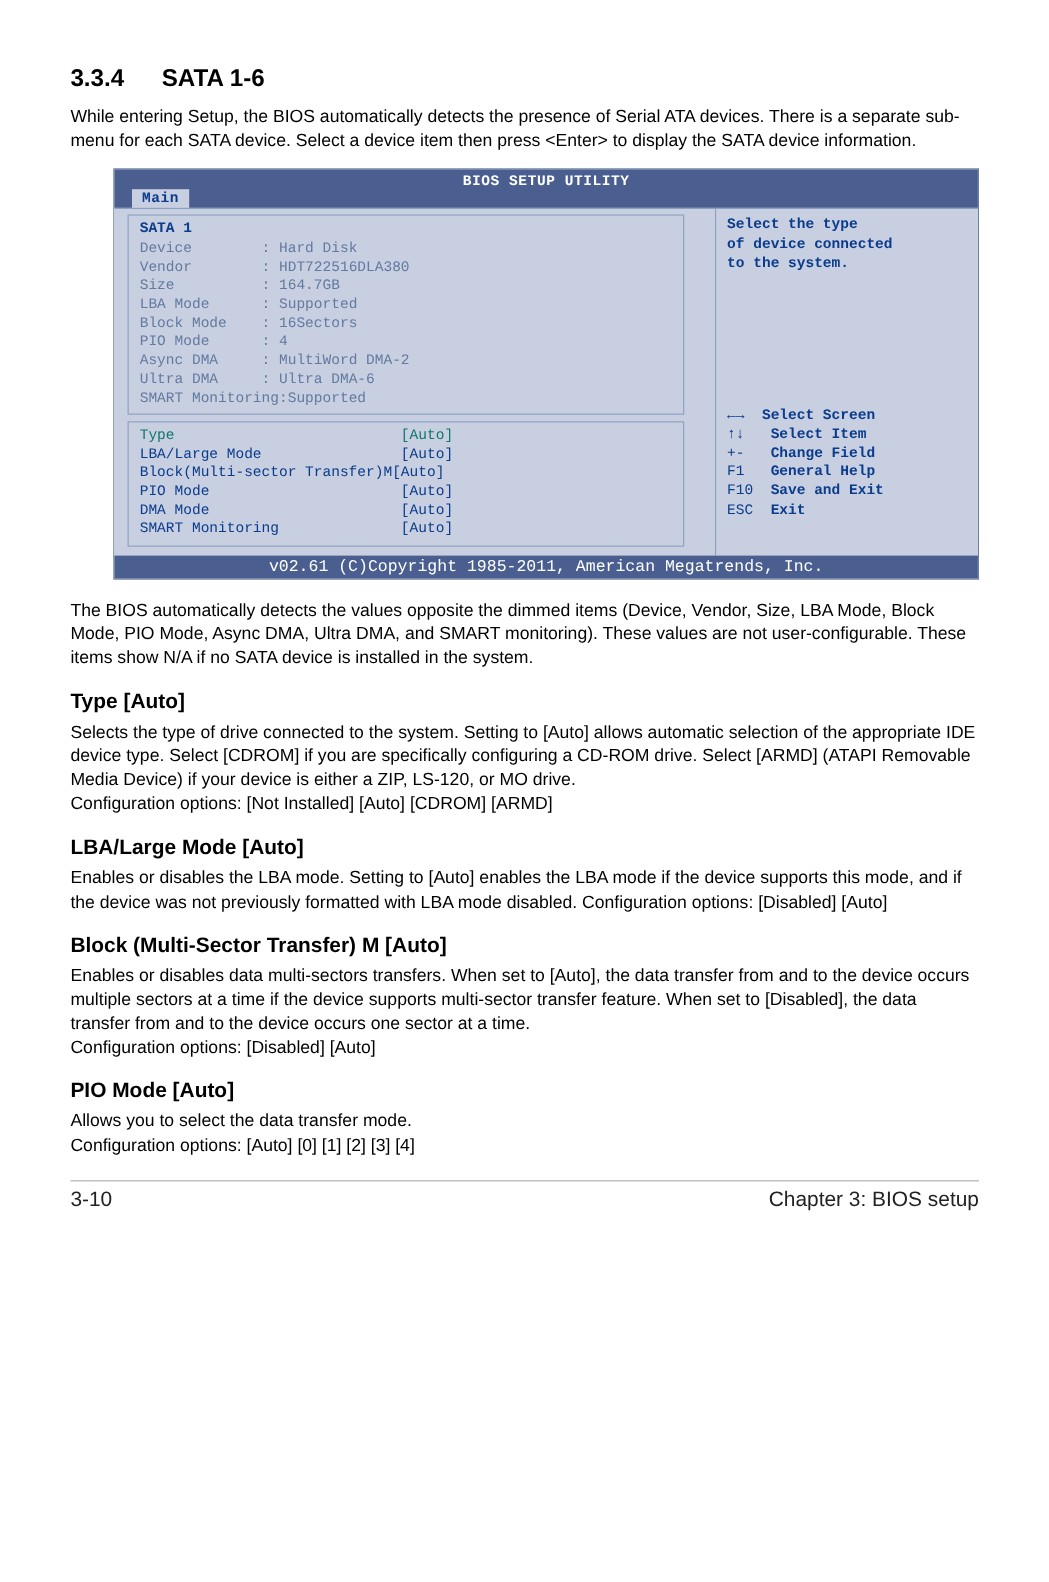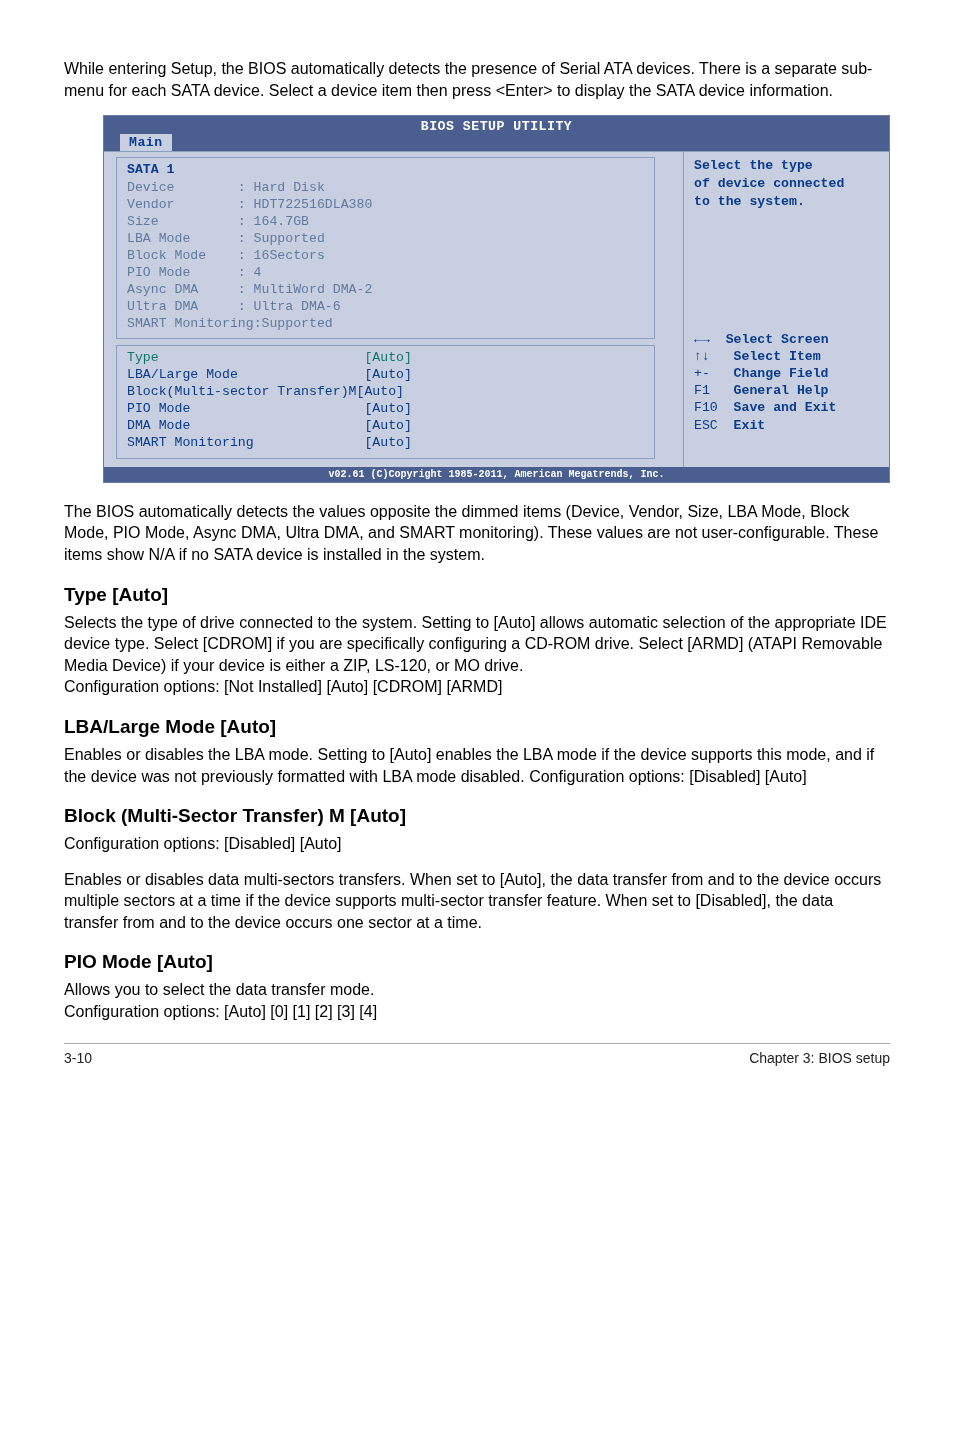--- a/index.html
+++ b/index.html
@@ -69,21 +69,21 @@
     background:#c7cfe0;
     display:flex;
     border-top:1px solid #8aa0c0;
     gap:20px;
   }
   .bios .left {
     flex:1;
     padding:5px 8px 2px 12px;
   }
   .bios .right {
-    width: 206px;
+    width: 239px;
     border-left:1px solid #8aa0c0;
     padding:5px 8px 8px 10px;
   }
   .bios .panel {
     border:1px solid #8aa0c0;
     padding:4px 10px 6px 10px;
     margin-bottom:6px;
     background:#c7cfe0;
   }
   .bios .panel .row { white-space:pre; line-height:1.28; }
@@ -91,41 +91,44 @@
   .bios .panel .hl { color:#0f766e; font-weight:normal; }
   .bios .panel .val { color:#0a3b8c; font-weight:normal; }
   .bios .panel-title { font-weight:bold; color:#0a3b8c; margin-bottom:3px;}
   .bios .hint { font-weight:bold; color:#0a3b8c; line-height:1.35;}
   .bios .nav .row { white-space:pre; line-height:1.3; font-weight:bold; color:#0a3b8c;}
   .bios .nav .sym { font-weight:normal; }
   .bios .footer {
     background:#4a5f8f;
     color:#fff;
     text-align:center;
-    font-weight:bold;
+    font-weight:normal;
     padding:2px 0;
-    font-size:10px;
+    font-size:15px;
   }
   .footer-line {
     border:0;
     border-top:1px solid #aaa;
     margin: 20px 0 6px 0;
   }
   .page-footer {
     display:flex;
     justify-content:space-between;
-    font-size:14px;
+    font-size:19px;
     color:#222;
   }
 </style>
 </head>
 <body>
 
 <div class="page">
 
+  <h2 class="section-num">
+    <span>3.3.4</span><span class="gap"></span><span>SATA 1-6</span>
+  </h2>
 
   <p class="body">While entering Setup, the BIOS automatically detects the presence of Serial ATA devices. There is a separate sub-menu for each SATA device. Select a device item then press &lt;Enter&gt; to display the SATA device information.</p>
 
   <div class="bios-wrap">
     <div class="bios">
       <div class="titlebar">
         <div>BIOS SETUP UTILITY</div>
         <div class="tabrow">
             <span class="tab">Main</span>
           </div>
@@ -180,22 +183,22 @@
 
   <p class="body">The BIOS automatically detects the values opposite the dimmed items (Device, Vendor, Size, LBA Mode, Block Mode, PIO Mode, Async DMA, Ultra DMA, and SMART monitoring). These values are not user-configurable. These items show N/A if no SATA device is installed in the system.</p>
 
   <div id="sections">
       <h3 class="subhead">Type [Auto]</h3>
       <p class="body" style="margin-bottom: 0px;">Selects the type of drive connected to the system. Setting to [Auto] allows automatic selection of the appropriate IDE device type. Select [CDROM] if you are specifically configuring a CD-ROM drive. Select [ARMD] (ATAPI Removable Media Device) if your device is either a ZIP, LS-120, or MO drive.</p>
       <p class="body">Configuration options: [Not Installed] [Auto] [CDROM] [ARMD]</p>
       <h3 class="subhead">LBA/Large Mode [Auto]</h3>
       <p class="body">Enables or disables the LBA mode. Setting to [Auto] enables the LBA mode if the device supports this mode, and if the device was not previously formatted with LBA mode disabled. Configuration options: [Disabled] [Auto]</p>
       <h3 class="subhead">Block (Multi-Sector Transfer) M [Auto]</h3>
+      <p class="body" style="margin-bottom: 0px;">Enables or disables data multi-sectors transfers. When set to [Auto], the data transfer from and to the device occurs multiple sectors at a time if the device supports multi-sector transfer feature. When set to [Disabled], the data transfer from and to the device occurs one sector at a time.</p>
       <p class="body">Configuration options: [Disabled] [Auto]</p>
-      <p class="body" style="margin-bottom: 0px;">Enables or disables data multi-sectors transfers. When set to [Auto], the data transfer from and to the device occurs multiple sectors at a time if the device supports multi-sector transfer feature. When set to [Disabled], the data transfer from and to the device occurs one sector at a time.</p>
       <h3 class="subhead">PIO Mode [Auto]</h3>
       <p class="body" style="margin-bottom: 0px;">Allows you to select the data transfer mode.</p>
       <p class="body">Configuration options: [Auto] [0] [1] [2] [3] [4]</p>
     </div>
 
   <hr class="footer-line">
   <div class="page-footer">
     <span>3-10</span>
     <span>Chapter 3: BIOS setup</span>
   </div>

